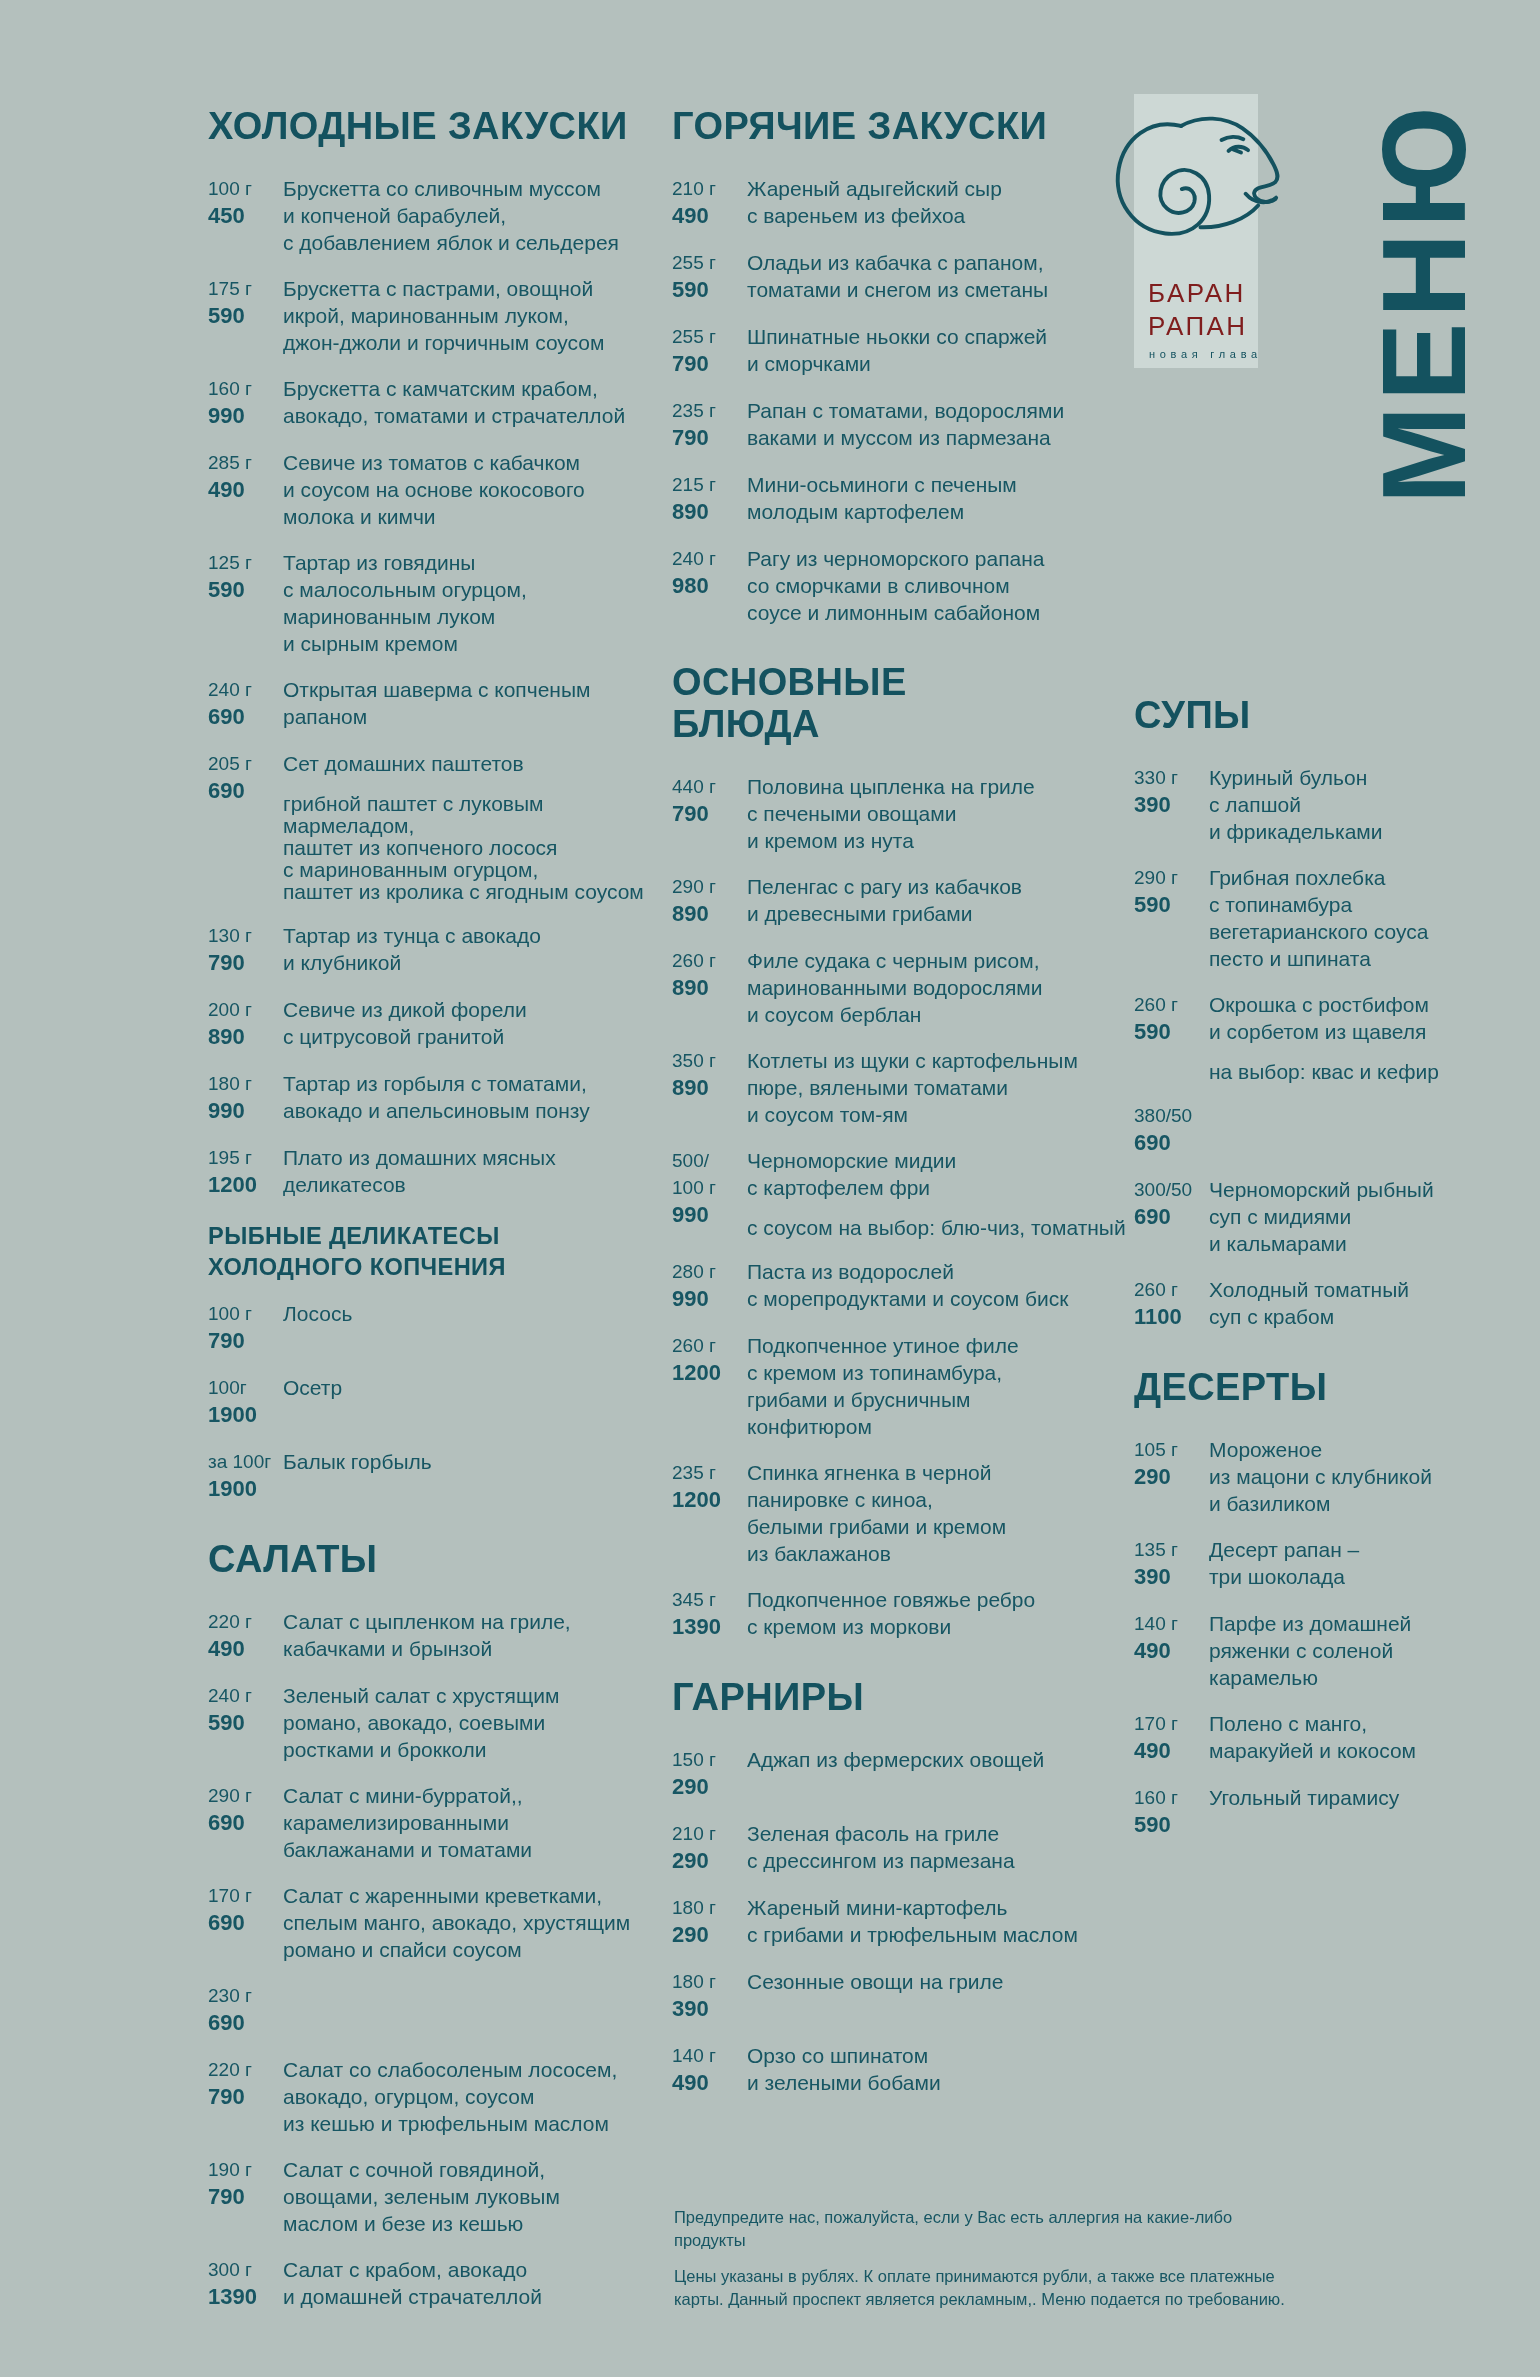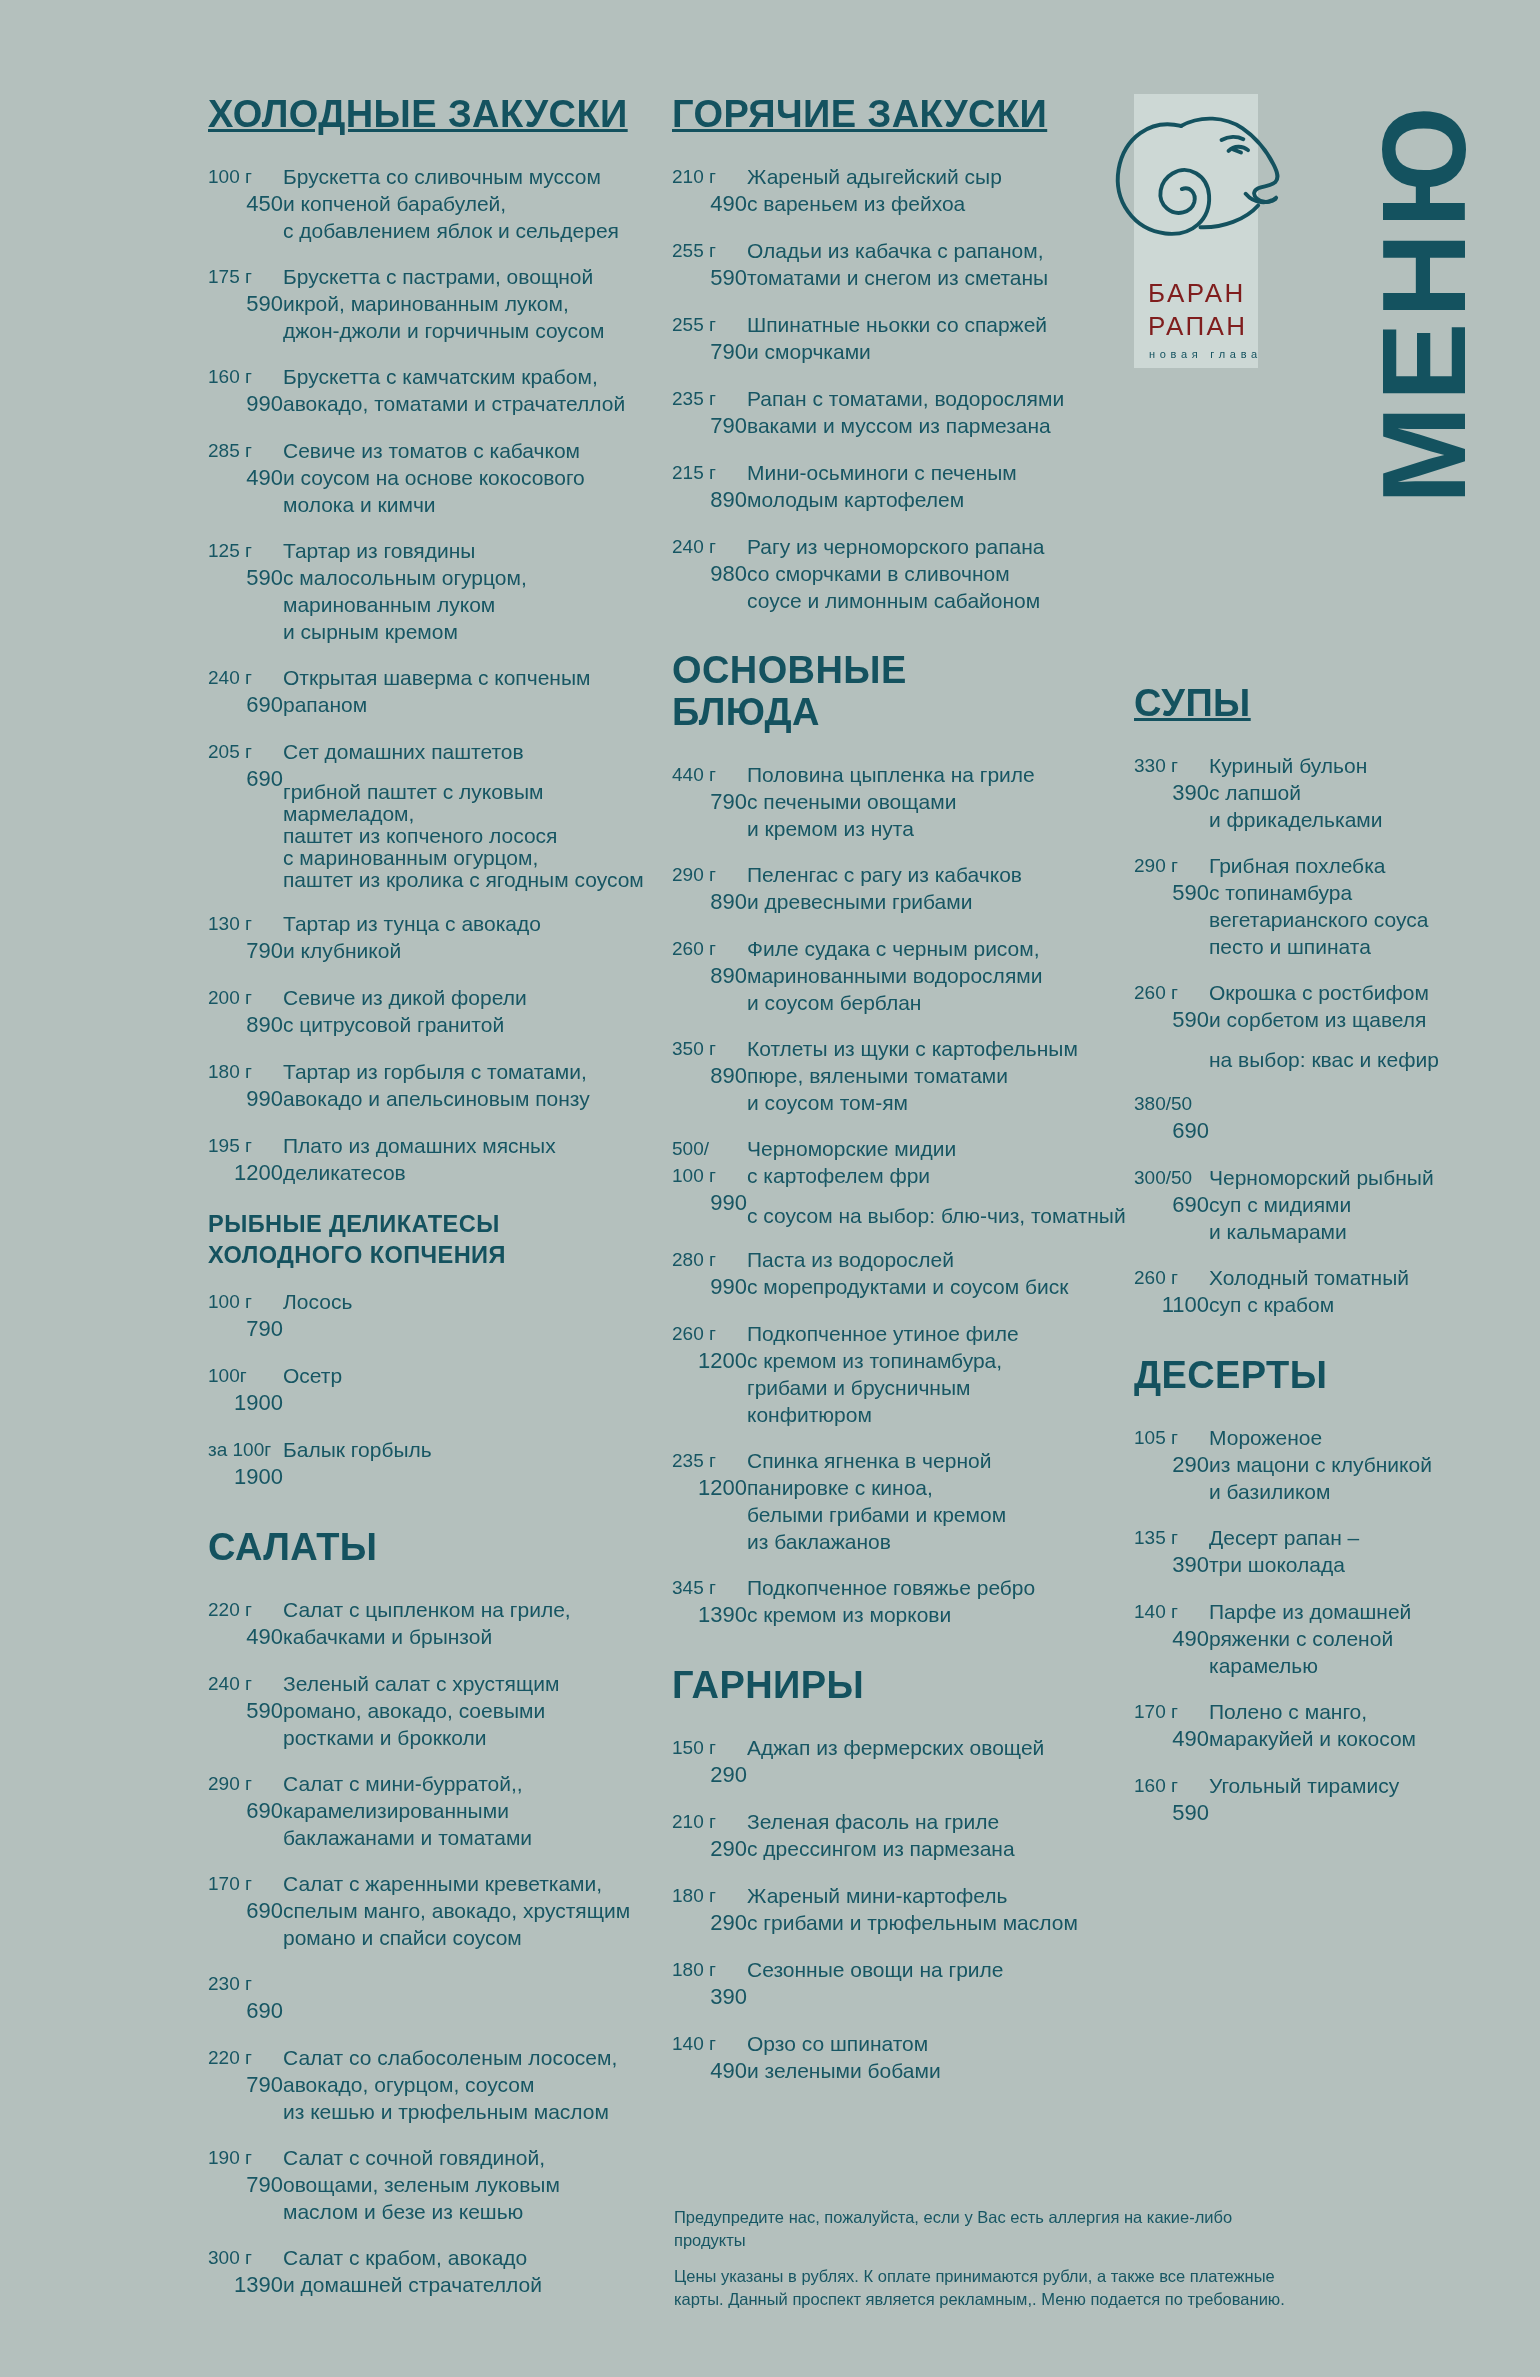--- a/index.html
+++ b/index.html
@@ -8,27 +8,27 @@
     background:#b4c0bd;color:#175663;
     font-family:"Liberation Sans","DejaVu Sans",sans-serif;
   }
   .col{position:absolute;top:93px;}
   #col-left{left:208px;width:456px;}
   #col-middle{left:672px;width:468px;}
   #col-right{left:1134px;width:385px;top:682px;}
 
   .section-header{font-weight:700;letter-spacing:0.4px;white-space:pre-line;color:#14525f;}
   .section-header.large{font-size:38px;line-height:42px;margin:35px 0 28px;}
-  .section-header.large:first-child{margin-top:0;text-decoration:underline;}
+  .section-header.large:first-child{margin-top:12px;}
   .section-header.small{font-size:23.6px;line-height:31px;margin:22px 0 17.3px;}
 
   .item{display:flex;margin-bottom:19px;}
   .item-meta{flex:none;width:75px;}
   .weight{font-size:19px;line-height:27px;white-space:pre-line;}
-  .price{font-size:22px;font-weight:400;line-height:28px;text-align:right;}
+  .price{font-size:22px;font-weight:700;line-height:28px;}
   .item-body{flex:1;}
   .item-name{font-size:21px;line-height:27px;white-space:pre-line;}
   .item-sub{font-size:21px;line-height:22px;white-space:pre-line;margin-top:16px;}
 
   #logo-box{position:absolute;left:1134px;top:94px;width:124px;height:274px;background:#cdd8d5;}
   #ram-svg{position:absolute;left:1107px;top:102px;width:187px;height:157px;}
   #logo-title{position:absolute;left:1148px;top:277px;font-size:26px;line-height:33px;
     letter-spacing:2.4px;white-space:pre-line;color:#7f1d1d;}
   #logo-sub{position:absolute;left:1149px;top:348px;font-size:11px;letter-spacing:4.7px;color:#14525f;}
 

